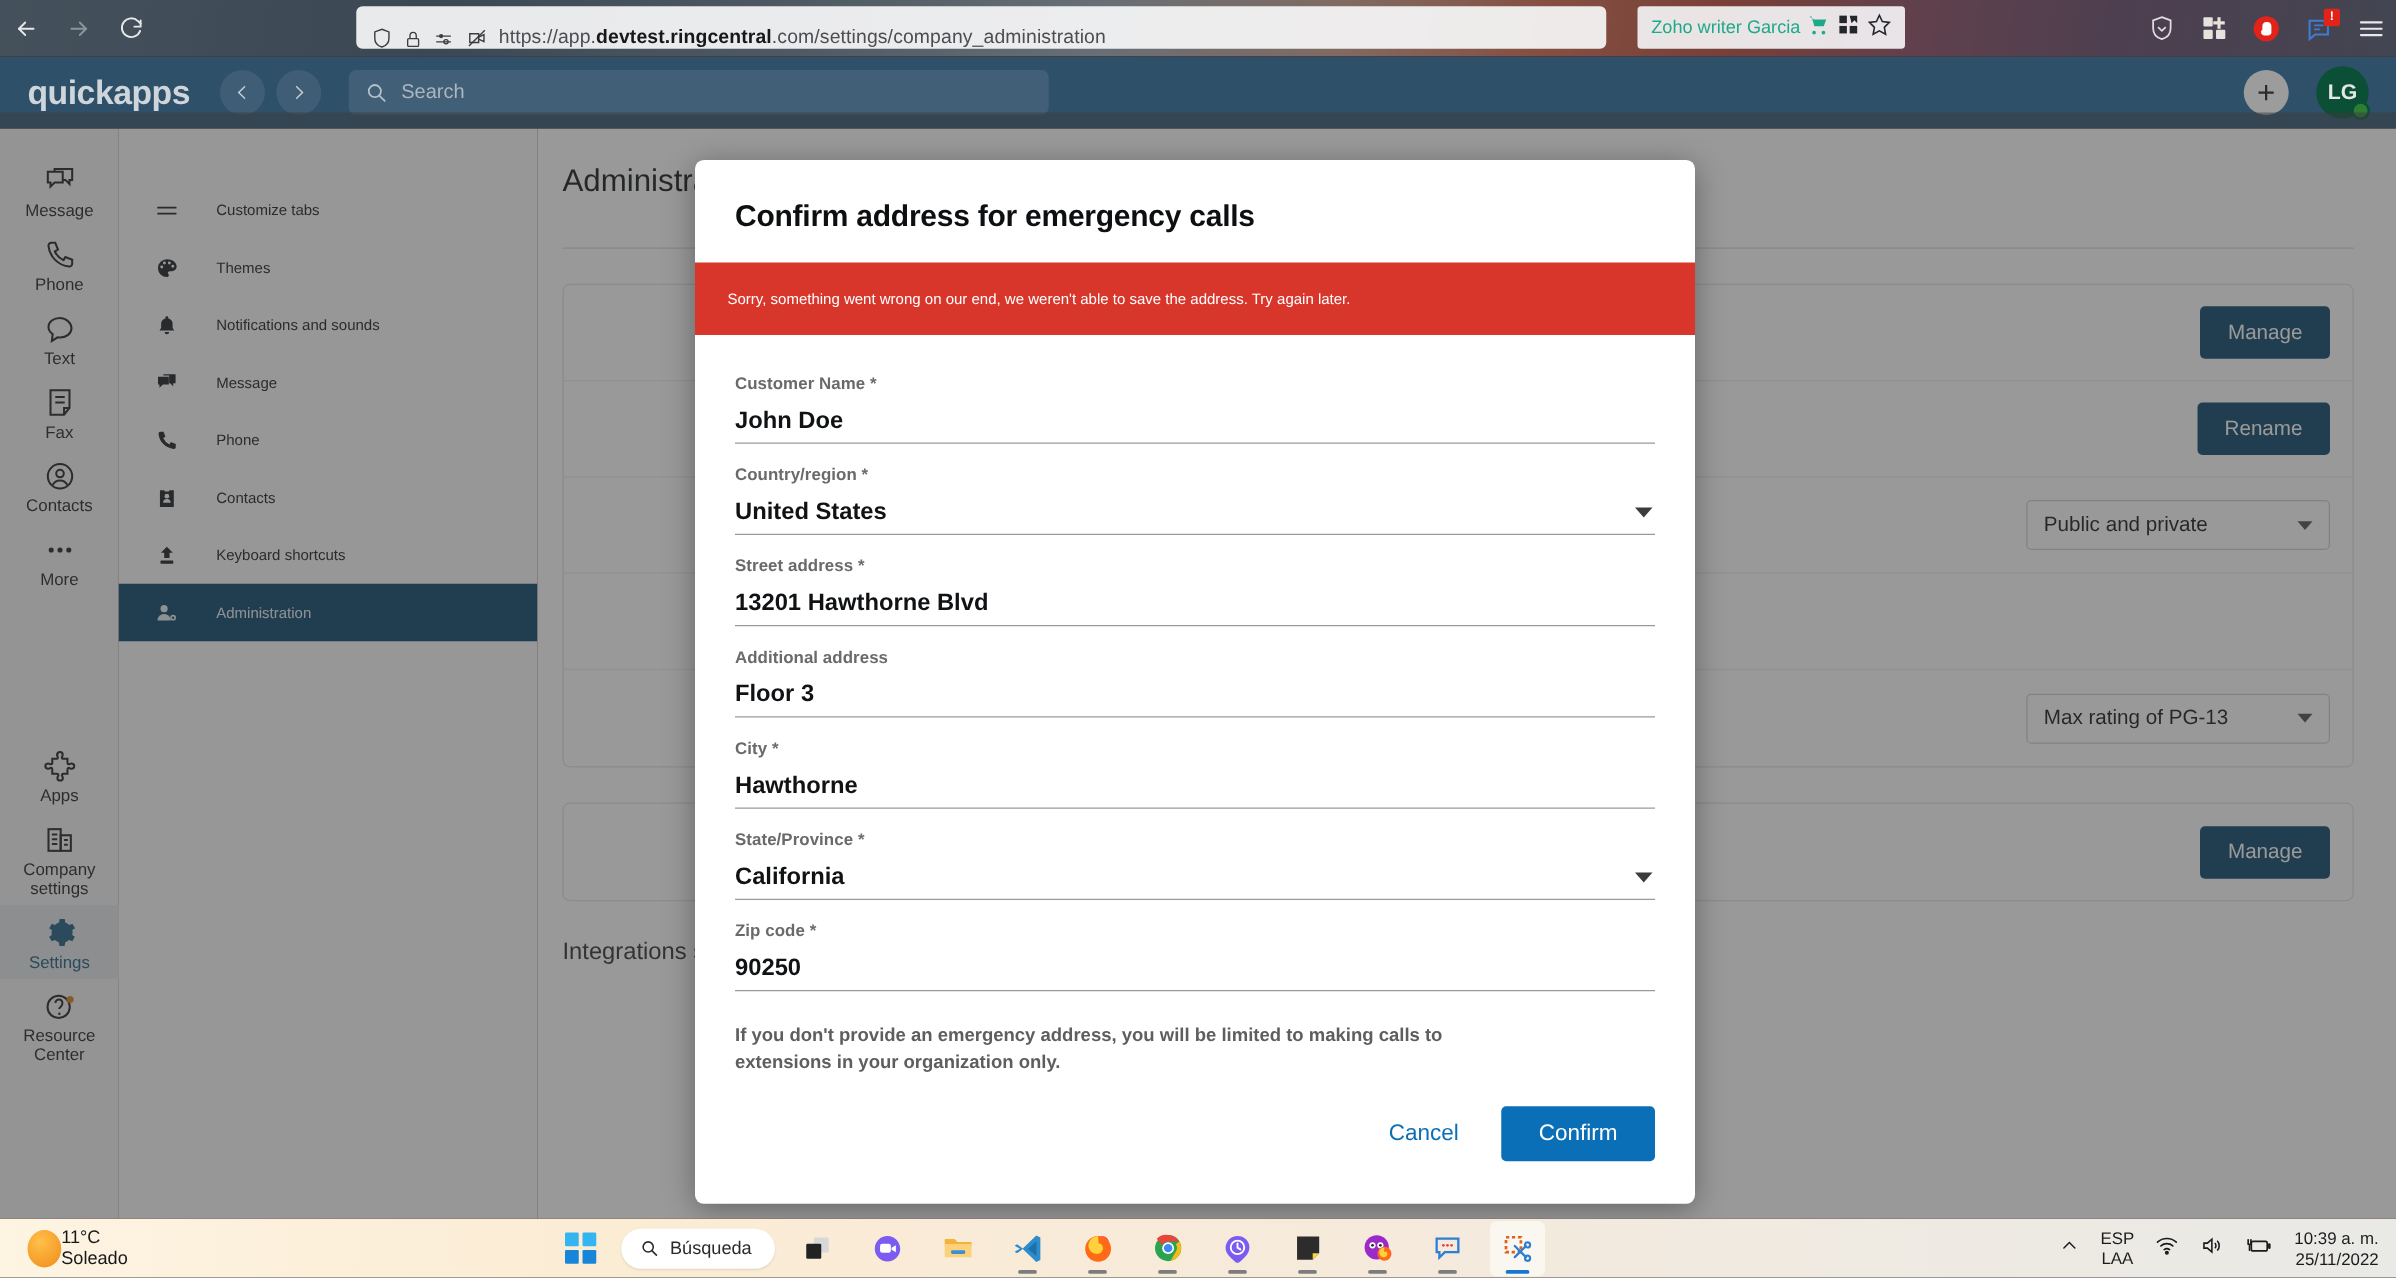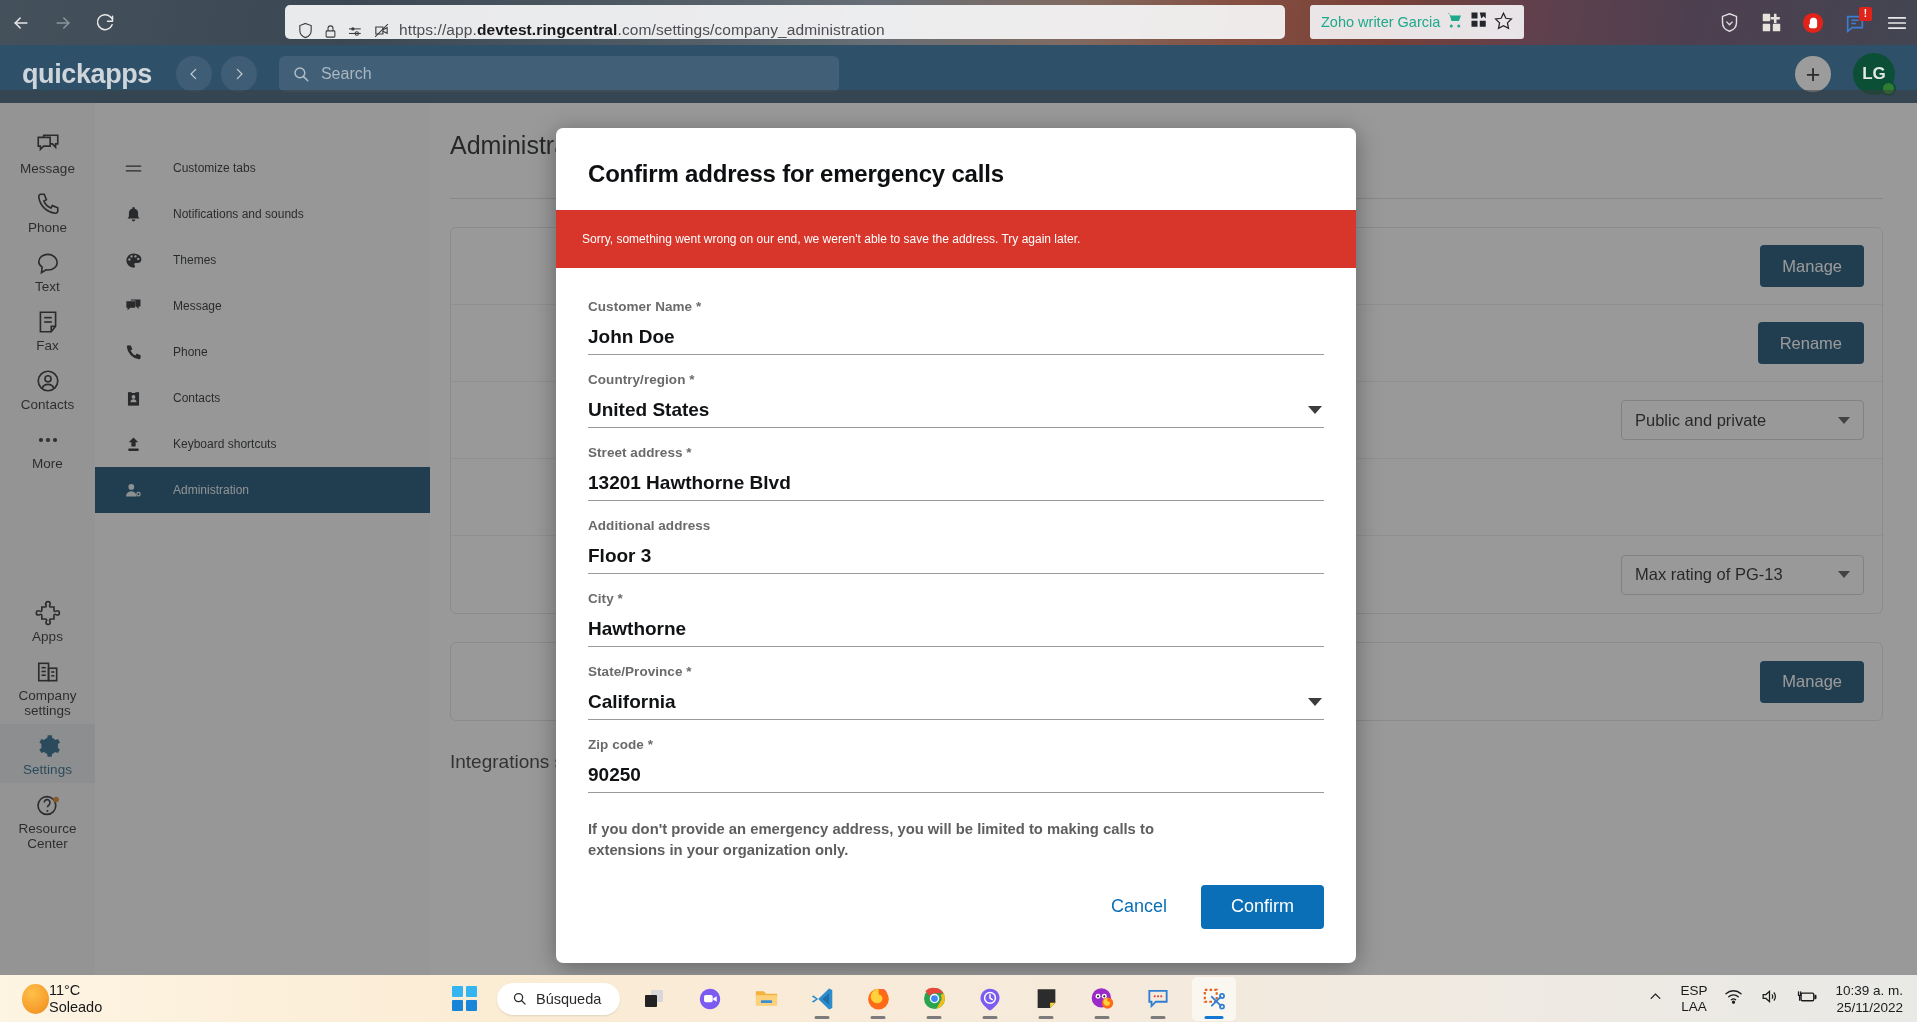--- a/index.html
+++ b/index.html
@@ -477,32 +477,32 @@
           <svg width="19" height="19" viewBox="0 0 24 24" stroke="currentColor" stroke-width="1.7" stroke-linecap="round">
             <line x1="3" y1="9" x2="21" y2="9"></line>
             <line x1="3" y1="15" x2="21" y2="15"></line>
           </svg>
         </span>
       <span>Customize tabs</span>
     </div>
     <div class="snav-item">
       <span class="snav-ico">
           <svg width="19" height="19" viewBox="0 0 24 24" fill="currentColor">
-            <path d="M12 2.6a1.5 1.5 0 011.5 1.5v.7a5.8 5.8 0 014.3 5.6v4l1.7 2.5H4.5L6.2 14.4v-4a5.8 5.8 0 014.3-5.6v-.7A1.5 1.5 0 0112 2.6zM9.7 18.4h4.6a2.3 2.3 0 01-4.6 0z"></path>
+            <path d="M12 3a9 9 0 000 18c1.2 0 2-.8 2-1.8 0-.5-.2-.9-.5-1.2-.3-.3-.5-.7-.5-1.1 0-1 .8-1.8 1.8-1.8H17a4.8 4.8 0 004.9-4.8C21.9 6.2 17.5 3 12 3zM6.8 12.3a1.5 1.5 0 110-3 1.5 1.5 0 010 3zm2.7-4a1.5 1.5 0 110-3 1.5 1.5 0 010 3zm5 0a1.5 1.5 0 110-3 1.5 1.5 0 010 3zm3.5 3.2a1.5 1.5 0 110-3 1.5 1.5 0 010 3z"></path>
           </svg>
         </span>
-      <span>Notifications and sounds</span>
+      <span>Themes</span>
     </div>
     <div class="snav-item">
       <span class="snav-ico">
           <svg width="19" height="19" viewBox="0 0 24 24" fill="currentColor">
-            <path d="M12 3a9 9 0 000 18c1.2 0 2-.8 2-1.8 0-.5-.2-.9-.5-1.2-.3-.3-.5-.7-.5-1.1 0-1 .8-1.8 1.8-1.8H17a4.8 4.8 0 004.9-4.8C21.9 6.2 17.5 3 12 3zM6.8 12.3a1.5 1.5 0 110-3 1.5 1.5 0 010 3zm2.7-4a1.5 1.5 0 110-3 1.5 1.5 0 010 3zm5 0a1.5 1.5 0 110-3 1.5 1.5 0 010 3zm3.5 3.2a1.5 1.5 0 110-3 1.5 1.5 0 010 3z"></path>
+            <path d="M12 2.6a1.5 1.5 0 011.5 1.5v.7a5.8 5.8 0 014.3 5.6v4l1.7 2.5H4.5L6.2 14.4v-4a5.8 5.8 0 014.3-5.6v-.7A1.5 1.5 0 0112 2.6zM9.7 18.4h4.6a2.3 2.3 0 01-4.6 0z"></path>
           </svg>
         </span>
-      <span>Themes</span>
+      <span>Notifications and sounds</span>
     </div>
     <div class="snav-item">
       <span class="snav-ico">
           <svg width="19" height="19" viewBox="0 0 24 24" fill="currentColor">
             <path d="M3 5.5h11v8H8l-3.5 3.2V13.5H3z"></path>
             <path d="M8.5 4.3V3h12.3v9h-2.4v3.1l-3.2-3.1h-.9V4.3z"></path>
           </svg>
         </span>
       <span>Message</span>
     </div>

